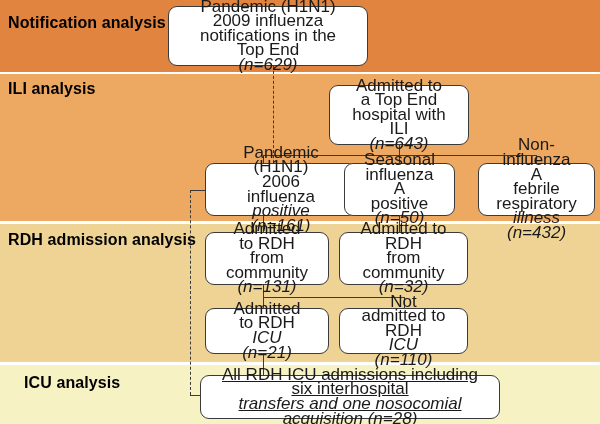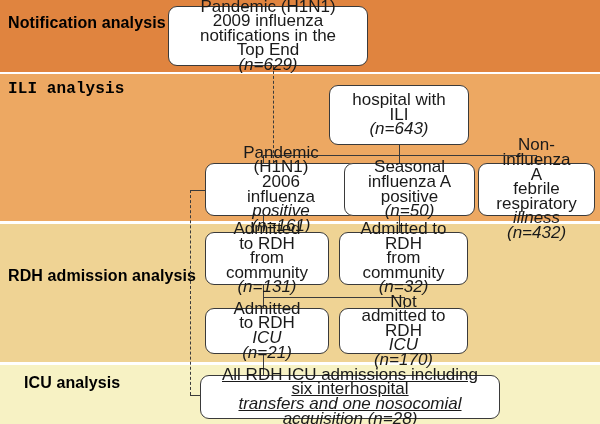--- a/index.html
+++ b/index.html
@@ -60,22 +60,22 @@
 <body>
 
 <div id="canvas">
 
   <div class="band" style="top:0px;height:72px;background:#E0843F;"></div>
   <div class="band" style="top:74px;height:147px;background:#EDA862;"></div>
   <div class="band" style="top:224px;height:138px;background:#EFD394;"></div>
   <div class="band" style="top:365px;height:59px;background:#F7F2C4;"></div>
 
   <div class="band-label" style="top:14px;">Notification analysis</div>
-  <div class="band-label" style="top:80px;font-family:Liberation Mono, monospace;">ILI analysis</div>
-  <div class="band-label" style="top:231px;margin-top:36px;">RDH admission analysis</div>
+  <div class="band-label" style="top:80px;">ILI analysis</div>
+  <div class="band-label" style="top:231px;">RDH admission analysis</div>
   <div class="band-label" style="top:374px;padding-left:16px;">ICU analysis</div>
 
   <div class="dash-v" style="left:273px;top:66px;height:97px;"></div>
 
   <div class="solid-v" style="left:399px;top:145px;height:10px;"></div>
 
   <div class="solid-h" style="left:263px;top:155px;width:273px;"></div>
 
   <div class="solid-v" style="left:263px;top:155px;height:8px;"></div>
   <div class="solid-v" style="left:399px;top:155px;height:8px;"></div>
@@ -99,34 +99,35 @@
   <div class="node" style="left:168px;top:6px;width:200px;height:60px;">
     <div>
       <span>Pandemic (H1N1) 2009 influenza</span>
       <span>notifications in the Top End</span>
       <span class="n-ital">(n=629)</span>
     </div>
   </div>
 
   <div class="node" style="left:329px;top:85px;width:140px;height:60px;">
     <div>
+      <span>Admitted to a Top End</span>
       <span>hospital with ILI</span>
       <span class="n-ital">(n=643)</span>
     </div>
   </div>
 
   <div class="node" style="left:205px;top:163px;width:152px;height:53px;">
     <div>
       <span>Pandemic (H1N1)</span>
       <span>2006 influenza</span>
       <span class="n-ital">positive (n=161)</span>
     </div>
   </div>
 
-  <div class="node" style="left:344px;top:163px;width:131px;height:53px;">
+  <div class="node" style="left:344px;top:163px;width:111px;height:53px;">
     <div>
       <span>Seasonal influenza A</span>
       <span>positive</span>
       <span class="n-ital">(n=50)</span>
     </div>
   </div>
 
   <div class="node" style="left:478px;top:163px;width:117px;height:53px;">
     <div>
       <span>Non-influenza A</span>
@@ -154,21 +155,21 @@
   <div class="node" style="left:205px;top:308px;width:124px;height:46px;">
     <div>
       <span>Admitted to RDH</span>
       <span class="n-ital">ICU (n=21)</span>
     </div>
   </div>
 
   <div class="node" style="left:339px;top:308px;width:129px;height:46px;">
     <div>
       <span>Not admitted to RDH</span>
-      <span class="n-ital">ICU (n=170)</span>
+      <span class="n-ital">ICU (n=110)</span>
     </div>
   </div>
 
   <div class="node" style="left:200px;top:375px;width:300px;height:44px;text-decoration:underline;">
     <div>
       <span>All RDH ICU admissions including six interhospital</span>
       <span class="n-ital">transfers and one nosocomial acquisition (n=28)</span>
     </div>
   </div>
 

